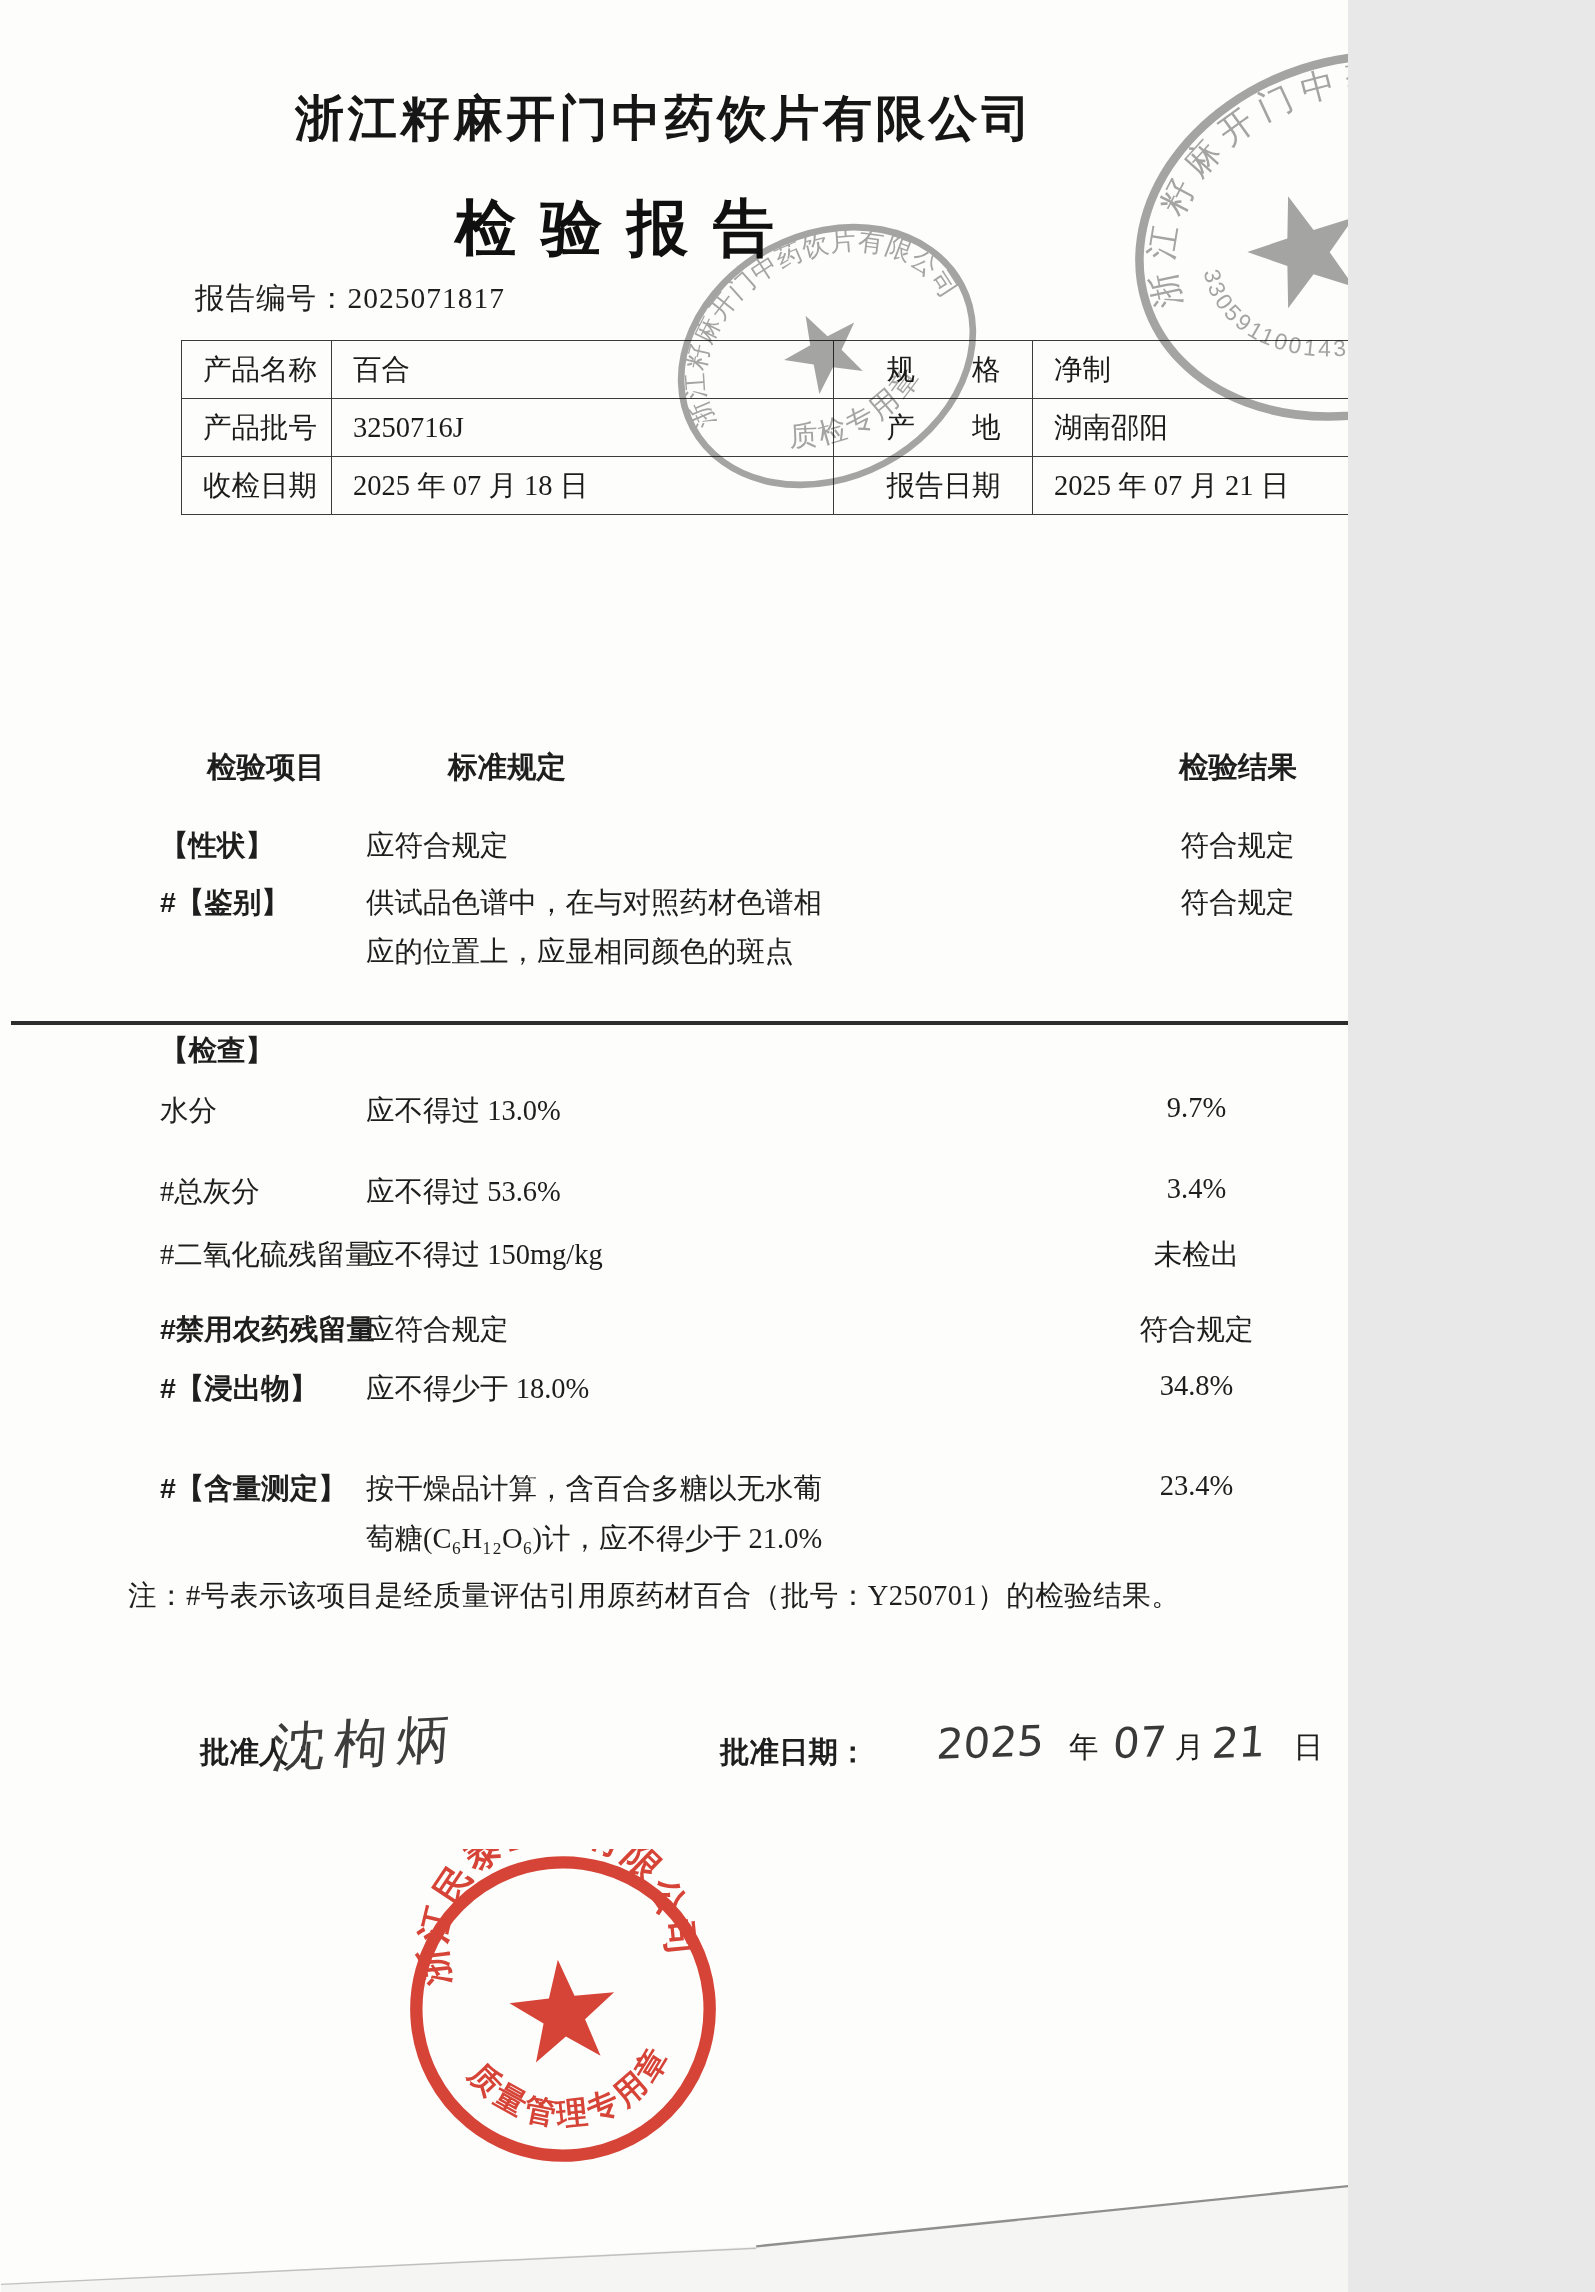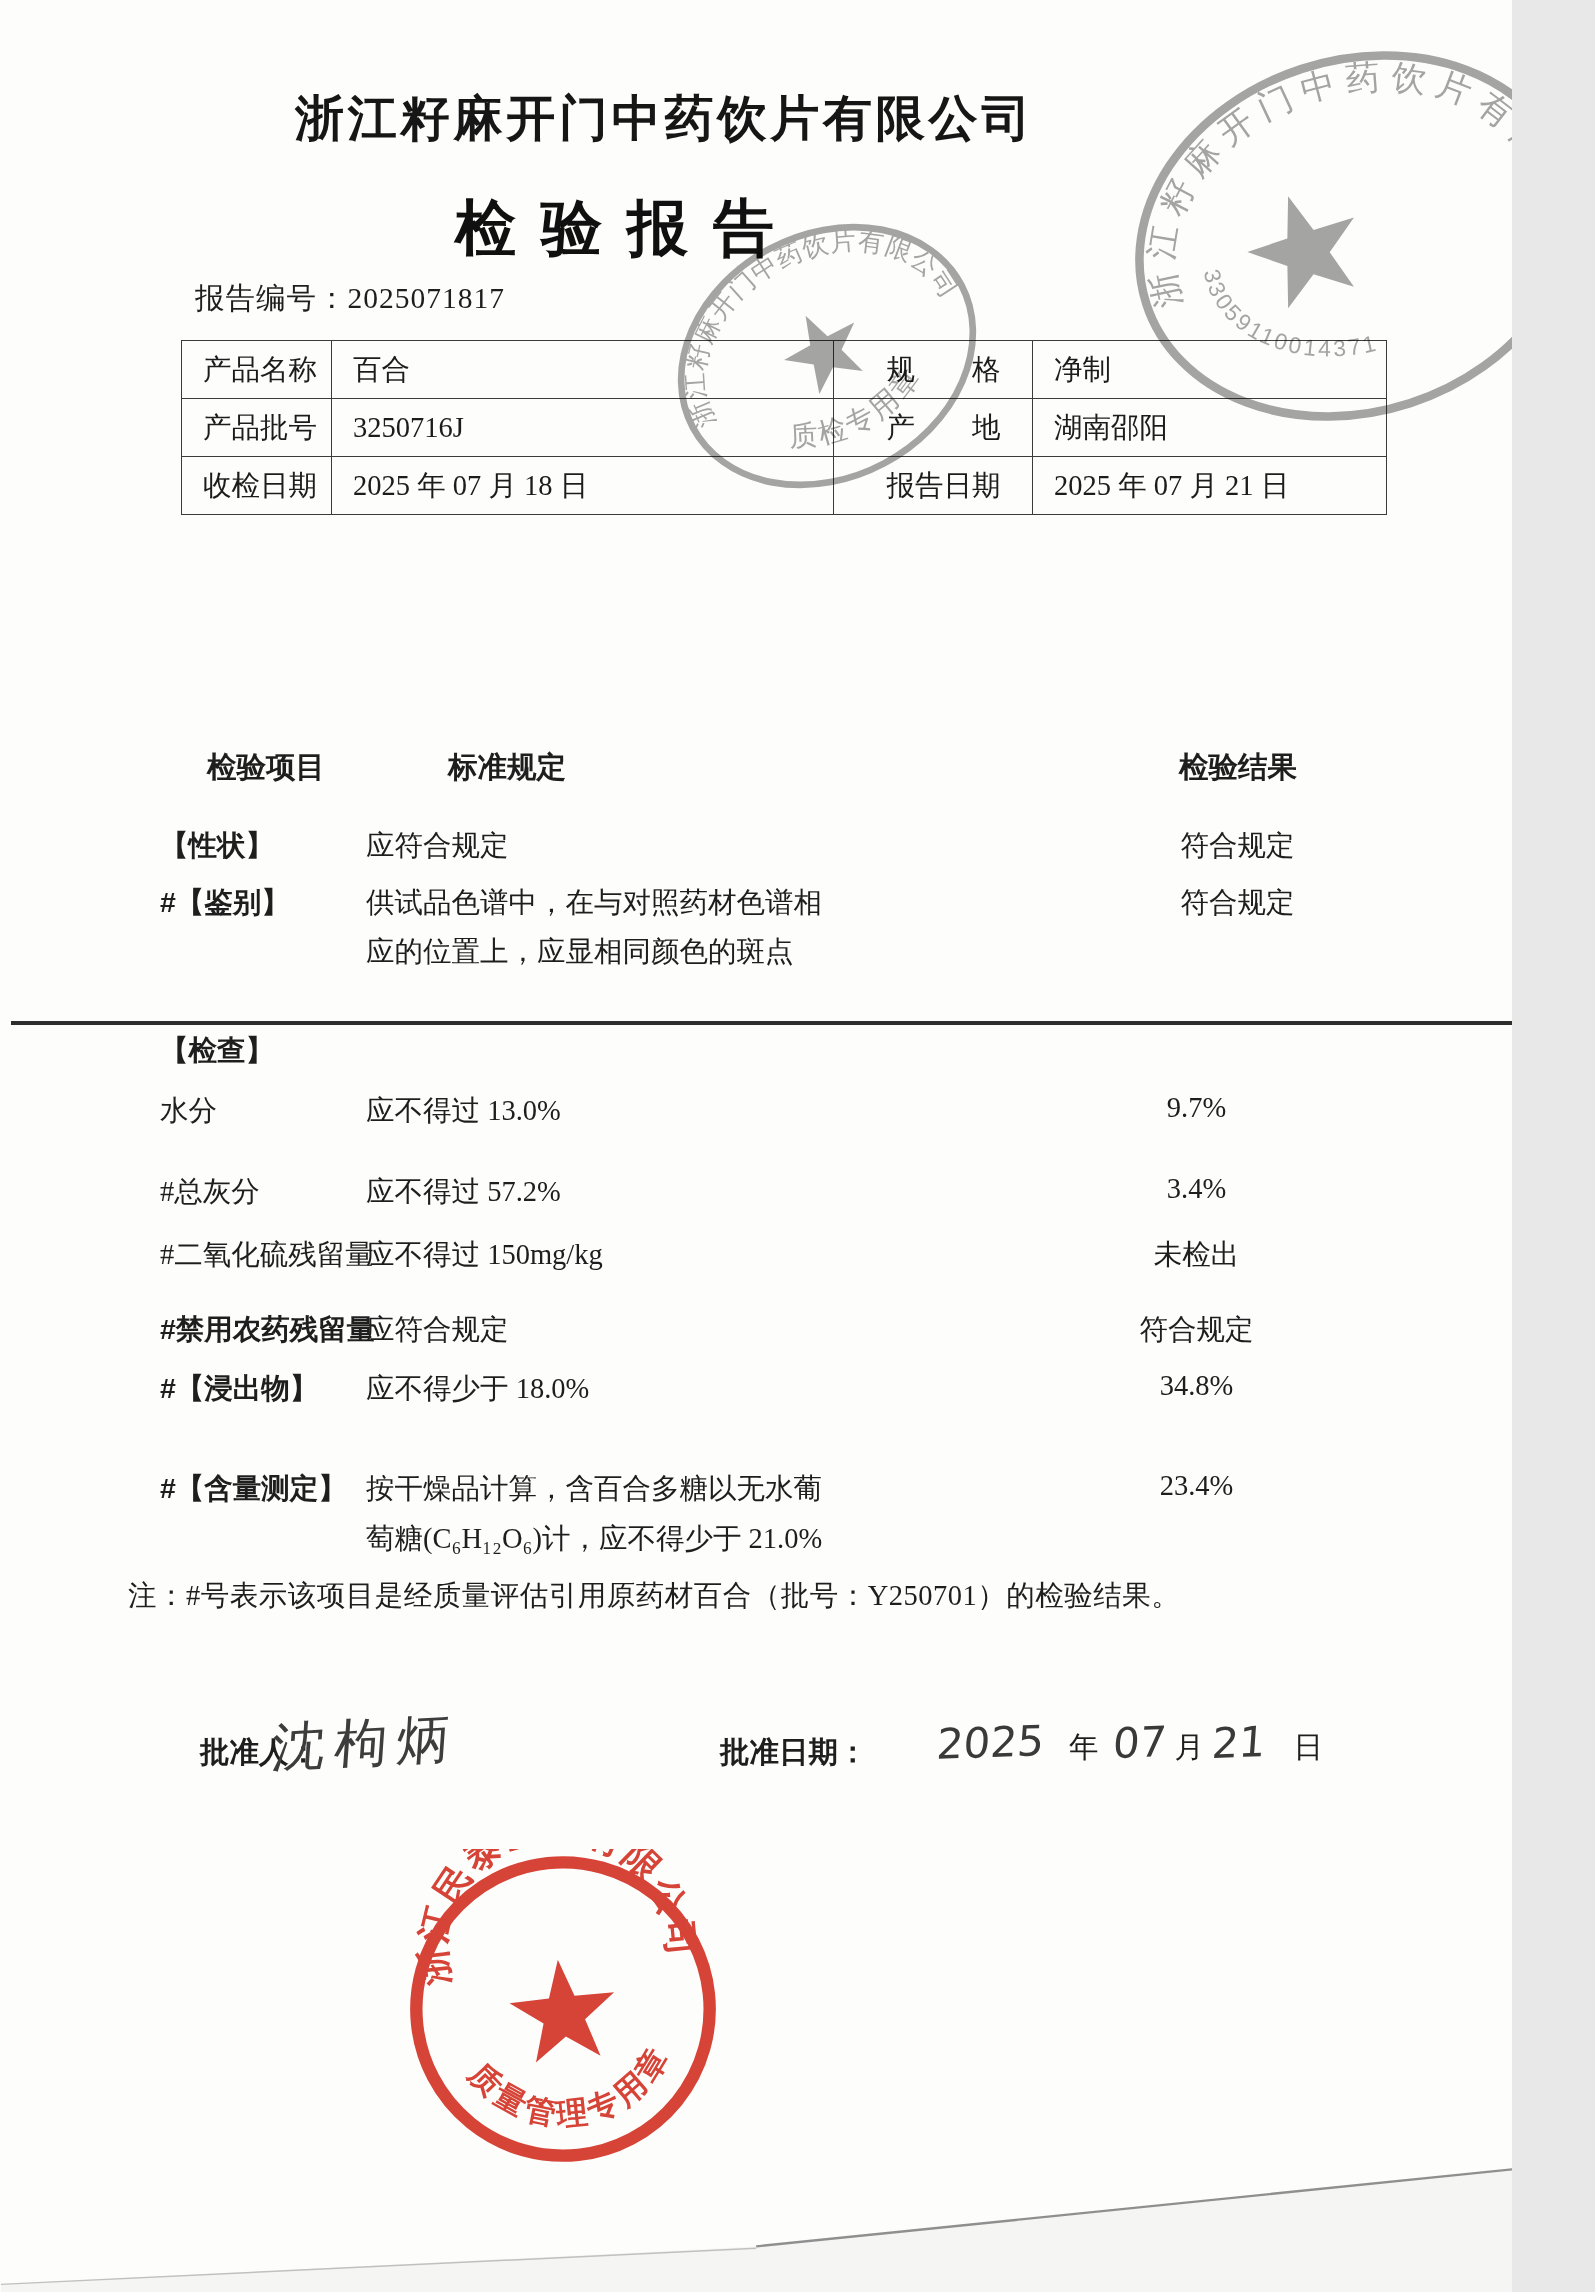--- a/index.html
+++ b/index.html
@@ -1,18 +1,18 @@
 <!DOCTYPE html>
 <html style="font-size:15px"><head>
 <meta charset="utf-8">
 <style>
   html,body{margin:0;padding:0;background:#e8e8e8;}
   .page{
     position:relative;
-    width:1512px;height:2292px;
+    width:1348px;height:2292px;
     background:#fdfdfc;
     overflow:hidden;
     font-family:"Liberation Serif","DejaVu Serif",serif;
     color:#1e1e1e;
   }
   .abs{position:absolute;}
   .hei{font-family:"Liberation Sans","DejaVu Sans",sans-serif;font-weight:700;}
 
   .company-title{
     left:295px;top:86px;
@@ -136,21 +136,21 @@
   <div class="rrow" style="top:1032px;">
     <span class="ritem hei">【检查】</span>
   </div>
   <div class="rrow" style="top:1092px;">
     <span class="ritem">水分</span>
     <span class="rspec">应不得过 13.0%</span>
     <span class="rres2">9.7%</span>
   </div>
   <div class="rrow" style="top:1173px;">
     <span class="ritem">#总灰分</span>
-    <span class="rspec">应不得过 57.2%</span>
+    <span class="rspec">应不得过 53.6%</span>
     <span class="rres2">3.4%</span>
   </div>
   <div class="rrow" style="top:1236px;">
     <span class="ritem">#二氧化硫残留量</span>
     <span class="rspec">应不得过 150mg/kg</span>
     <span class="rres2">未检出</span>
   </div>
   <div class="rrow" style="top:1311px;">
     <span class="ritem hei">#禁用农药残留量</span>
     <span class="rspec">应符合规定</span>

